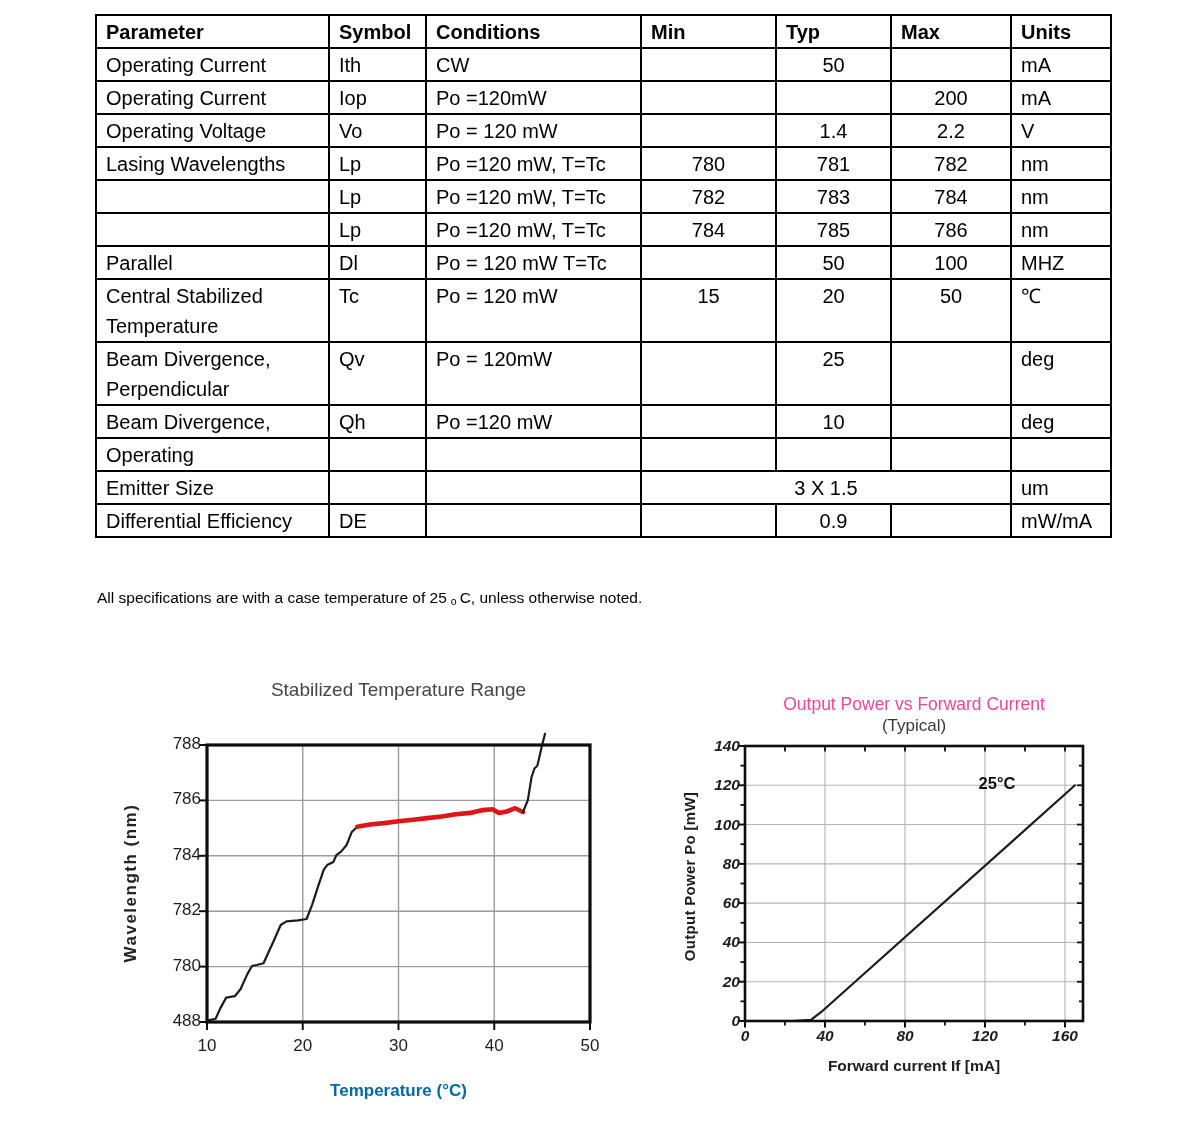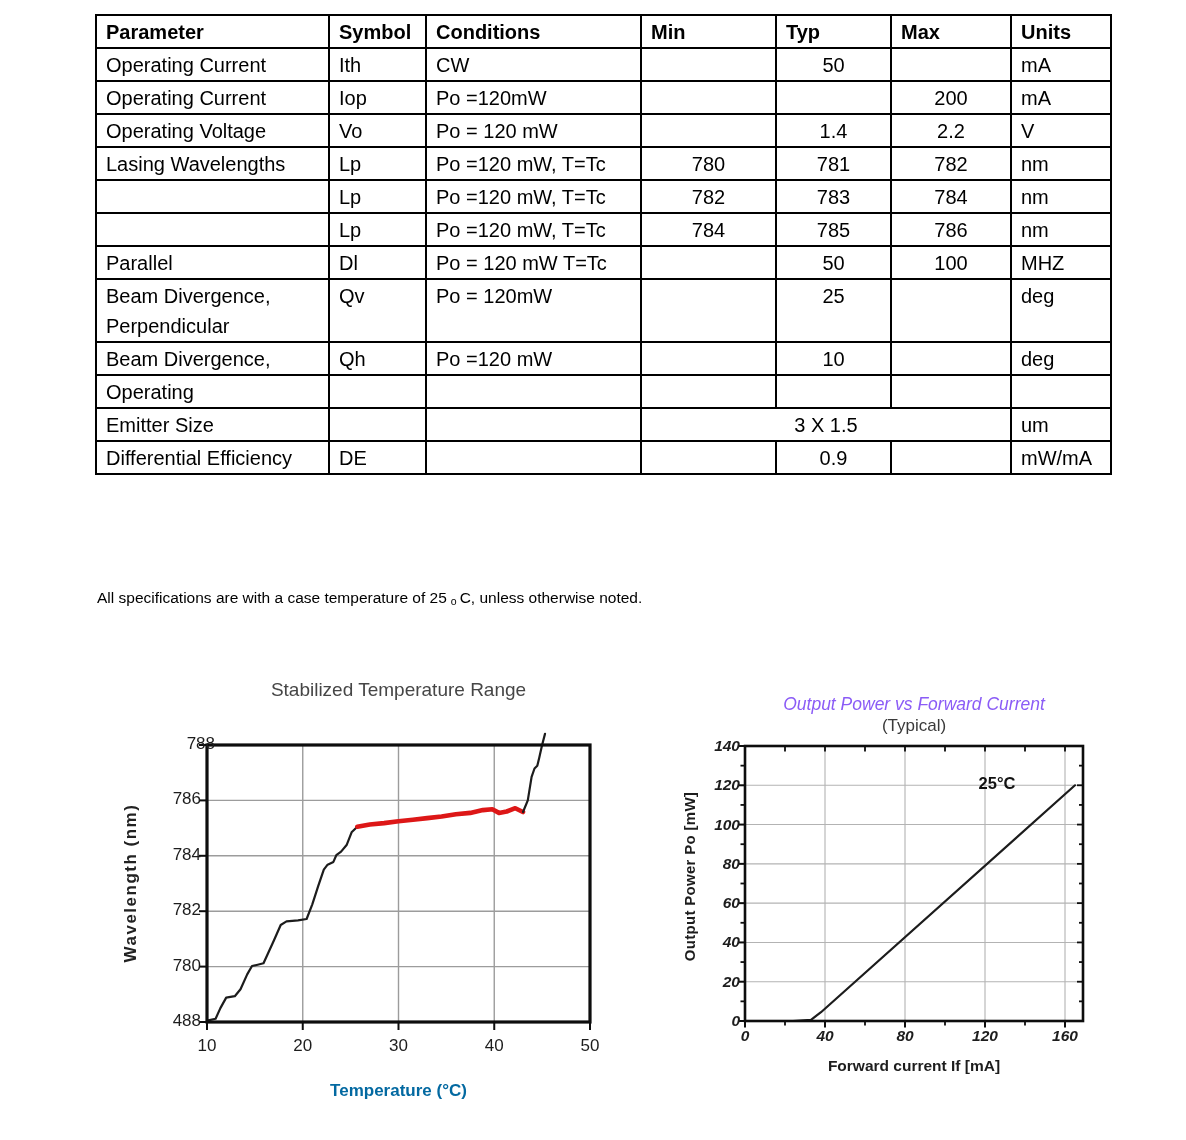--- a/index.html
+++ b/index.html
@@ -20,21 +20,21 @@
   .note{position:absolute;left:97px;top:589px;font-size:15.5px;margin:0;}
   .note .deg{font-size:10.5px;vertical-align:-2px;padding:0 3px 0 4px;}
 
   
   #charts{position:absolute;left:0;top:0;pointer-events:none;}
   .ctext{position:absolute;color:#1d1d1d;}
   .c1-title{left:207px;top:679px;width:383px;text-align:center;font-size:19px;color:#464646;}
   .c1-ylabel{left:-19px;top:873px;width:300px;text-align:center;transform:rotate(-90deg);
              font-size:17px;font-weight:bold;letter-spacing:1.5px;color:#222;}
   .c1-xlabel{left:207px;top:1081px;width:383px;text-align:center;font-size:17px;font-weight:bold;color:#0369a1;}
-  .c2-title{left:725px;top:694px;width:378px;text-align:center;font-size:17.5px;color:#8b5cf6;font-style:italic;}
+  .c2-title{left:725px;top:694px;width:378px;text-align:center;font-size:17.5px;color:#ec4899;}
   .c2-subtitle{left:725px;top:716px;width:378px;text-align:center;font-size:17px;color:#3a3a3a;}
   .c2-ylabel{left:539px;top:868px;width:300px;text-align:center;transform:rotate(-90deg);
              font-size:15px;font-weight:bold;letter-spacing:.3px;color:#1d1d1d;}
   .c2-xlabel{left:745px;top:1057px;width:338px;text-align:center;font-size:15.5px;font-weight:bold;color:#1d1d1d;}
   .c2-annot{left:952px;top:774px;width:90px;text-align:center;font-size:16.5px;font-weight:bold;color:#111;}
   .tick{position:absolute;color:#1d1d1d;}
   .c1t{font-size:17px;}
   .c2t{font-size:15.5px;font-weight:bold;font-style:italic;}
 </style>
 </head>
@@ -119,20 +119,30 @@
           <td>nm</td>
         </tr>
         <tr>
           <td>Parallel</td>
           <td>Dl</td>
           <td>Po = 120 mW T=Tc</td>
           <td class="num"></td>
           <td class="num">50</td>
           <td class="num">100</td>
           <td>MHZ</td>
+        </tr>
+        <tr class="tall">
+          <td>Central Stabilized
+Temperature</td>
+          <td>Tc</td>
+          <td>Po = 120 mW</td>
+          <td class="num">15</td>
+          <td class="num">20</td>
+          <td class="num">50</td>
+          <td>℃</td>
         </tr>
         <tr class="tall">
           <td>Beam Divergence,
 Perpendicular</td>
           <td>Qv</td>
           <td>Po = 120mW</td>
           <td class="num"></td>
           <td class="num">25</td>
           <td class="num"></td>
           <td>deg</td>
@@ -271,21 +281,21 @@
 <div class="tick c1t" style="left: 177px; top: 1036px; width: 60px; text-align: center;">10</div>
     <div class="tick c1t" style="left: 272.75px; top: 1036px; width: 60px; text-align: center;">20</div>
     <div class="tick c1t" style="left: 368.5px; top: 1036px; width: 60px; text-align: center;">30</div>
     <div class="tick c1t" style="left: 464.25px; top: 1036px; width: 60px; text-align: center;">40</div>
     <div class="tick c1t" style="left: 560px; top: 1036px; width: 60px; text-align: center;">50</div>
     <div class="tick c1t" style="left: 153px; top: 1011px; width: 48px; text-align: right;">488</div>
     <div class="tick c1t" style="left: 153px; top: 955.6px; width: 48px; text-align: right;">780</div>
     <div class="tick c1t" style="left: 153px; top: 900.2px; width: 48px; text-align: right;">782</div>
     <div class="tick c1t" style="left: 153px; top: 844.8px; width: 48px; text-align: right;">784</div>
     <div class="tick c1t" style="left: 153px; top: 789.4px; width: 48px; text-align: right;">786</div>
-    <div class="tick c1t" style="left: 167px; top: 734px; width: 48px; text-align: right;">788</div>
+    <div class="tick c1t" style="left: 153px; top: 734px; width: 48px; text-align: right;">788</div>
     <div class="tick c2t" style="left: 715px; top: 1027px; width: 60px; text-align: center;">0</div>
     <div class="tick c2t" style="left: 795px; top: 1027px; width: 60px; text-align: center;">40</div>
     <div class="tick c2t" style="left: 875px; top: 1027px; width: 60px; text-align: center;">80</div>
     <div class="tick c2t" style="left: 955px; top: 1027px; width: 60px; text-align: center;">120</div>
     <div class="tick c2t" style="left: 1035px; top: 1027px; width: 60px; text-align: center;">160</div>
     <div class="tick c2t" style="left: 692px; top: 1012px; width: 48px; text-align: right;">0</div>
     <div class="tick c2t" style="left: 692px; top: 972.714px; width: 48px; text-align: right;">20</div>
     <div class="tick c2t" style="left: 692px; top: 933.429px; width: 48px; text-align: right;">40</div>
     <div class="tick c2t" style="left: 692px; top: 894.143px; width: 48px; text-align: right;">60</div>
     <div class="tick c2t" style="left: 692px; top: 854.857px; width: 48px; text-align: right;">80</div>

